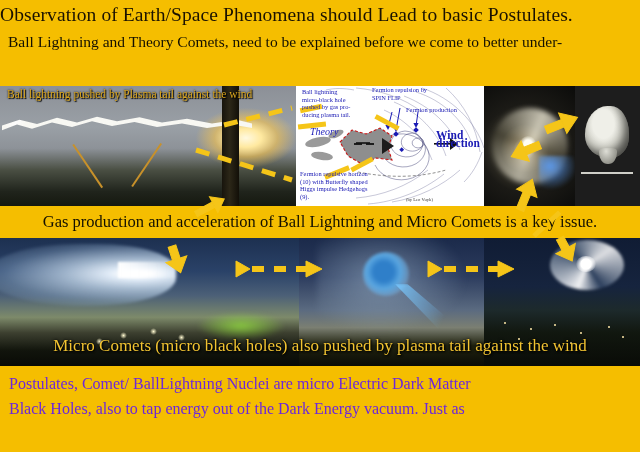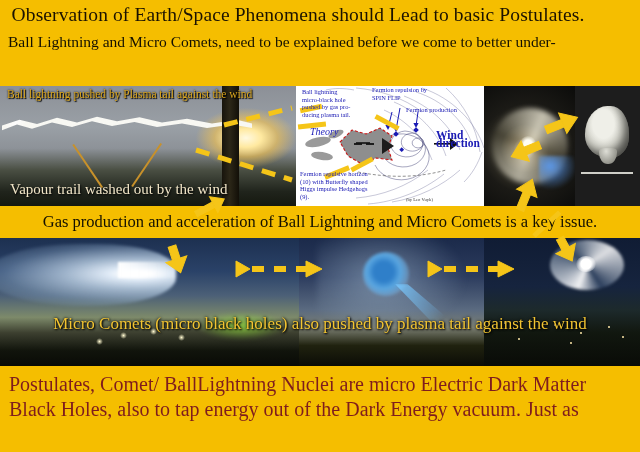--- a/index.html
+++ b/index.html
@@ -6,21 +6,21 @@
   body{
     width:640px;height:452px;overflow:hidden;
     background:#F5BE00;
     font-family:"Liberation Serif", serif;
   }
   .slide{position:relative;width:640px;height:452px;background:#F5BE00;}
 
   
   .title-band{
     position:absolute;left:0;top:0;width:596px;height:30px;
-    display:flex;align-items:center;justify-content:center;
+    display:flex;align-items:center;justify-content:flex-start;
   }
   .title-band .t{
     font-size:19.5px;color:#1b1200;letter-spacing:.1px;white-space:nowrap;
   }
   .para-band{
     position:absolute;left:8px;top:31px;width:624px;
     font-size:15.5px;line-height:21px;color:#141000;
   }
   .para-band div{white-space:nowrap;}
 
@@ -28,21 +28,21 @@
     position:absolute;left:0;top:206px;width:640px;height:32px;
     display:flex;align-items:center;justify-content:center;
     background:#F5BE00;
   }
   .mid-band .t{font-size:16.5px;color:#141000;white-space:nowrap;}
 
   .bottom-band{
     position:absolute;left:0;top:366px;width:640px;height:86px;
     background:#F5BE00;padding:6px 9px 0 9px;box-sizing:border-box;
   }
-  .bottom-band div{font-size:20px;line-height:24.5px;color:#7f1d1d;white-space:nowrap;}
+  .bottom-band div{font-size:16px;line-height:24.5px;color:#6d28d9;white-space:nowrap;}
 
   
   .row1{position:absolute;left:0;top:86px;width:640px;height:120px;display:flex;}
   .row2{position:absolute;left:0;top:238px;width:640px;height:128px;display:flex;}
 
   .panel{position:relative;overflow:hidden;height:100%;}
 
   
   .p-lightning{
     width:296px;
@@ -173,52 +173,51 @@
     background:conic-gradient(from 200deg, rgba(255,255,255,.95), rgba(150,190,230,.25) 30%, rgba(255,255,255,.85) 60%, rgba(140,180,225,.2) 85%, rgba(255,255,255,.9));
     border-radius:50%;filter:blur(1.6px);
   }
   .b3 .galcore{
     position:absolute;left:92px;top:18px;width:20px;height:16px;border-radius:50%;
     background:radial-gradient(circle,#ffffff 0 40%,rgba(255,255,255,0) 80%);
   }
   .city{position:absolute;width:2px;height:2px;border-radius:50%;background:#ffe9a8;}
 
   .cap-bottom-row{
-    position:absolute;left:0;top:76px;width:640px;
+    position:absolute;left:0;top:98px;width:640px;
     font-size:17px;color:#F2C432;text-shadow:1px 1px 2px #000,0 0 3px #000;
     text-align:center;white-space:nowrap;pointer-events:none;
   }
 
   
   .ovl{position:absolute;left:0;top:0;width:640px;height:452px;pointer-events:none;}
 </style>
 </head>
 <body>
 
 <div class="slide">
 
   <div class="title-band">
     <div class="t">Observation of Earth/Space Phenomena should Lead to basic Postulates.</div>
   </div>
 
   <div class="para-band">
-    <div>Ball Lightning and Micro Comets, need to be explained before we come to better under-</div>
+    <div>Ball Lightning and Theory Comets, need to be explained before we come to better under-</div>
   </div>
 
   <div class="row1">
 
     <div class="panel p-lightning">
       <div class="bolt"></div>
       <div class="pole"></div>
       <div class="vee">
         <i class="v1"></i>
           <i class="v2"></i>
       </div>
       <div class="cap-top">Ball lightning pushed by Plasma tail against the wind</div>
-      <div class="cap-bot">Vapour trail washed out by the wind</div>
     </div>
 
     <div class="panel p-diagram">
       <svg width="188" height="120" viewBox="0 0 188 120">
         <g stroke="#5a5a8a" fill="none" stroke-width=".4" opacity=".85">
           <path d="M120 6 C146 14 168 34 176 58"></path>
           <path d="M126 2 C156 12 180 36 188 62"></path>
           <path d="M108 10 C134 20 156 40 164 64"></path>
           <path d="M98 16 C122 26 142 46 150 70"></path>
           <path d="M88 24 C110 34 128 52 136 74"></path>

